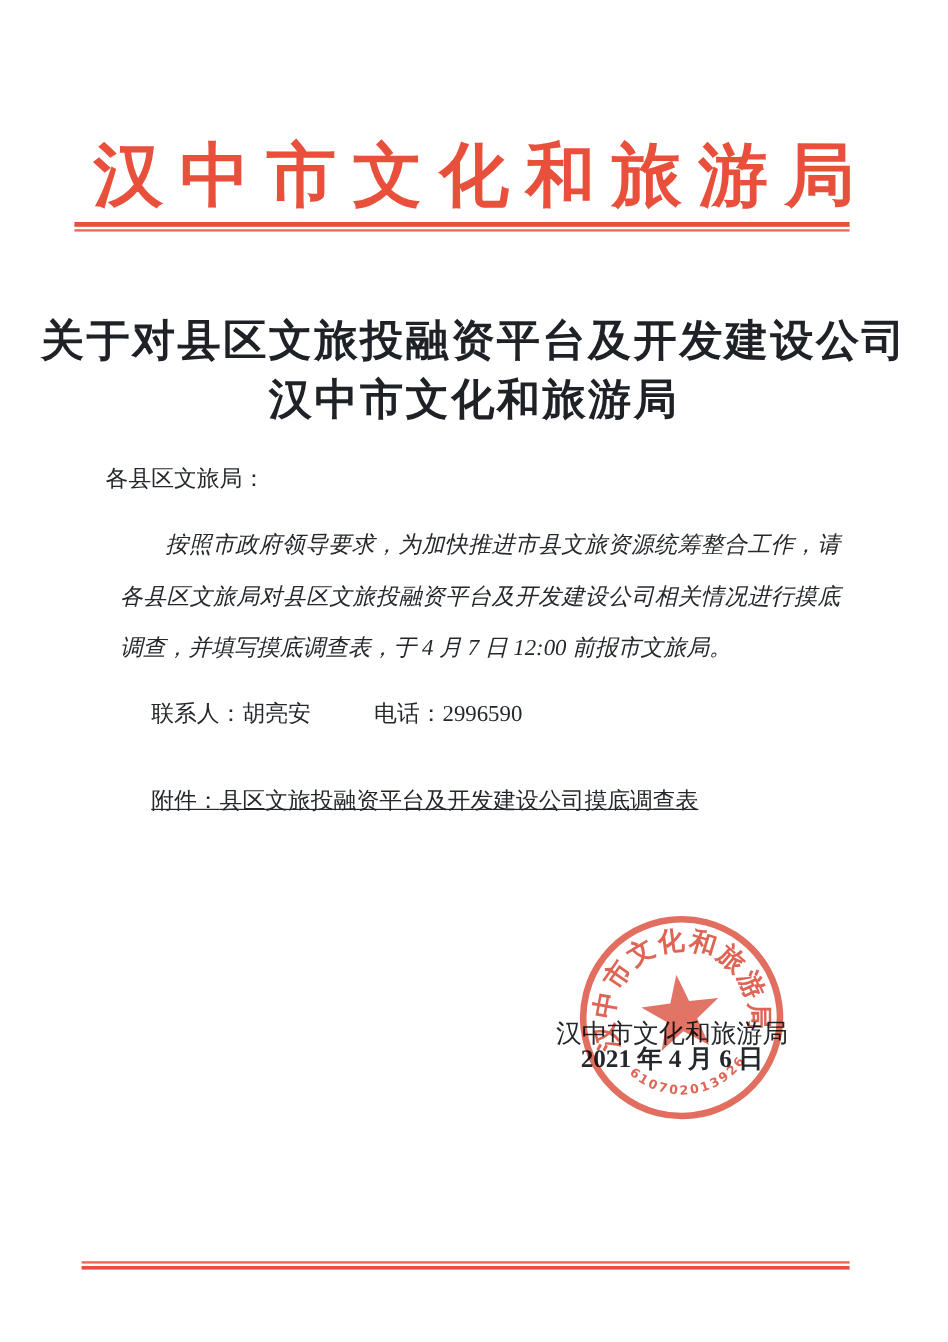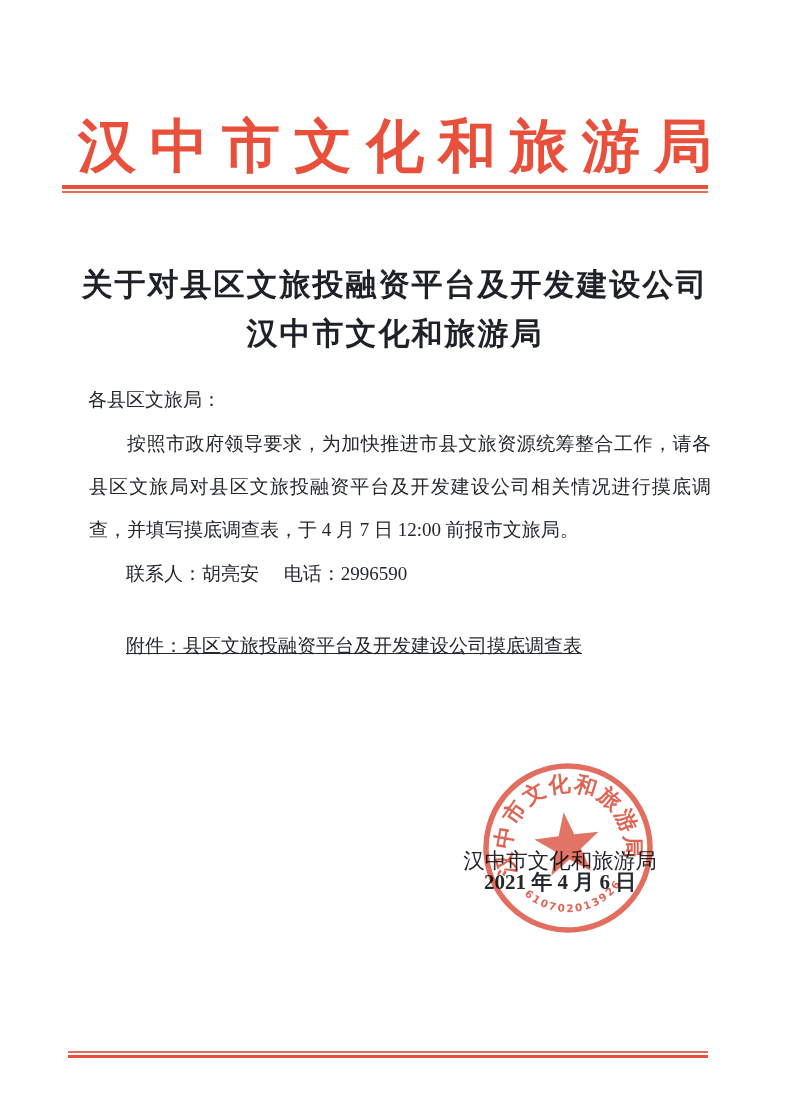--- a/index.html
+++ b/index.html
@@ -28,37 +28,37 @@
   .header-rule { position: absolute; top: 185px; left: 62px; width: 646px; }
   .header-rule .thick { height: 4px; background: #e9503c; }
   .header-rule .gap   { height: 2px; background: transparent; }
   .header-rule .thin  { height: 2px; background: #ec6a58; }
   
   .doc-title {
     position: absolute;
     top: 260px; left: 0; width: 100%;
     text-align: center;
     color: #1e2226;
-    font-size: 31px;
+    font-size: 36px;
     font-weight: bold;
     line-height: 49px;
     letter-spacing: 2px;
   }
   
   .doc-body {
     position: absolute;
     top: 378px; left: 88px; width: 624px;
     color: #24282c;
     font-size: 19px;
     line-height: 43px;
     text-align: justify;
   }
-  .doc-body .para { text-indent: 2em; margin: 1px; }
+  .doc-body .para { text-indent: 2em; margin: 12px; font-style: italic; }
   .contact-line { text-indent: 2em; white-space: nowrap; }
-  .contact-line .phone { margin-left: 20px; }
+  .contact-line .phone { margin-left: 48px; }
   .attachment-line { text-indent: 2em; margin-top: 29px; white-space: nowrap; text-decoration: underline; }
   
   .sig-agency {
     position: absolute;
     top: 846px; left: 418px; width: 284px;
     text-align: center;
     color: #24282c;
     font-size: 21.5px;
     white-space: nowrap;
   }

